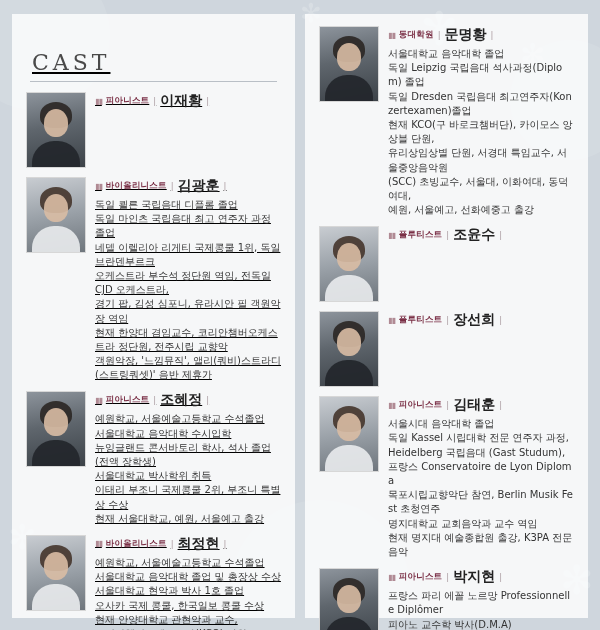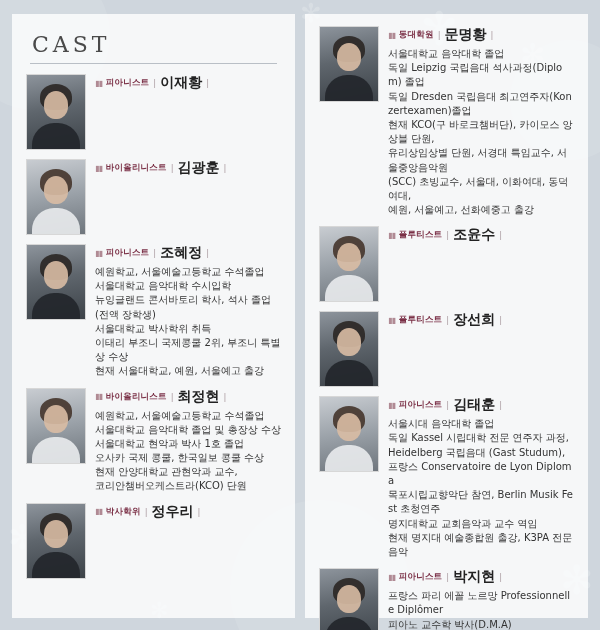--- a/index.html
+++ b/index.html
@@ -22,21 +22,21 @@
     padding:14px 12px 12px 12px;
     box-sizing:border-box;
   }
   .column{
     background:rgba(255,255,255,0.80);
     flex:1 1 0;
     box-sizing:border-box;
     padding:12px 14px 10px 14px;
     position:relative;
   }
-  .col-left{padding-top:12px;}
+  .col-left{padding-top:30px;text-decoration:underline;}
   .col-right{padding-top:12px;}
 
   .cast-title{
     font-family:"DejaVu Serif","Liberation Serif",serif;
     font-size:22px;
     letter-spacing:4px;
     color:#4a4a4a;
     margin:6px 0 6px 6px;
   }
   .title-rule{
@@ -136,20 +136,27 @@
           <div class="body"></div>
         </div>
       <div class="info">
         <div class="nameline">
           <span class="bars">▮▮</span>
           <span class="role">바이올리니스트</span>
           <span class="sep">|</span>
           <span class="pname">김광훈</span>
           <span class="sep">|</span>
         </div>
+        <div class="bio">독일 쾰른 국립음대 디플롬 졸업
+독일 마인츠 국립음대 최고 연주자 과정 졸업
+네델 이렐리아 리게티 국제콩쿨 1위, 독일 브란덴부르크
+오케스트라 부수석 정단원 역임, 전독일 CJD 오케스트라,
+경기 팝, 김성 심포니, 유라시안 필 객원악장 역임
+현재 한양대 겸임교수, 코리안챔버오케스트라 정단원, 전주시립 교향악
+객원악장, '느낌뮤직', 앨리(쿼비)스트라디(스트링쿼셋)' 음반 제휴가</div>
       </div>
     </div>
 
     <div class="person">
       <div class="portrait">
           <div class="hair"></div>
           <div class="head"></div>
           <div class="body"></div>
         </div>
       <div class="info">

